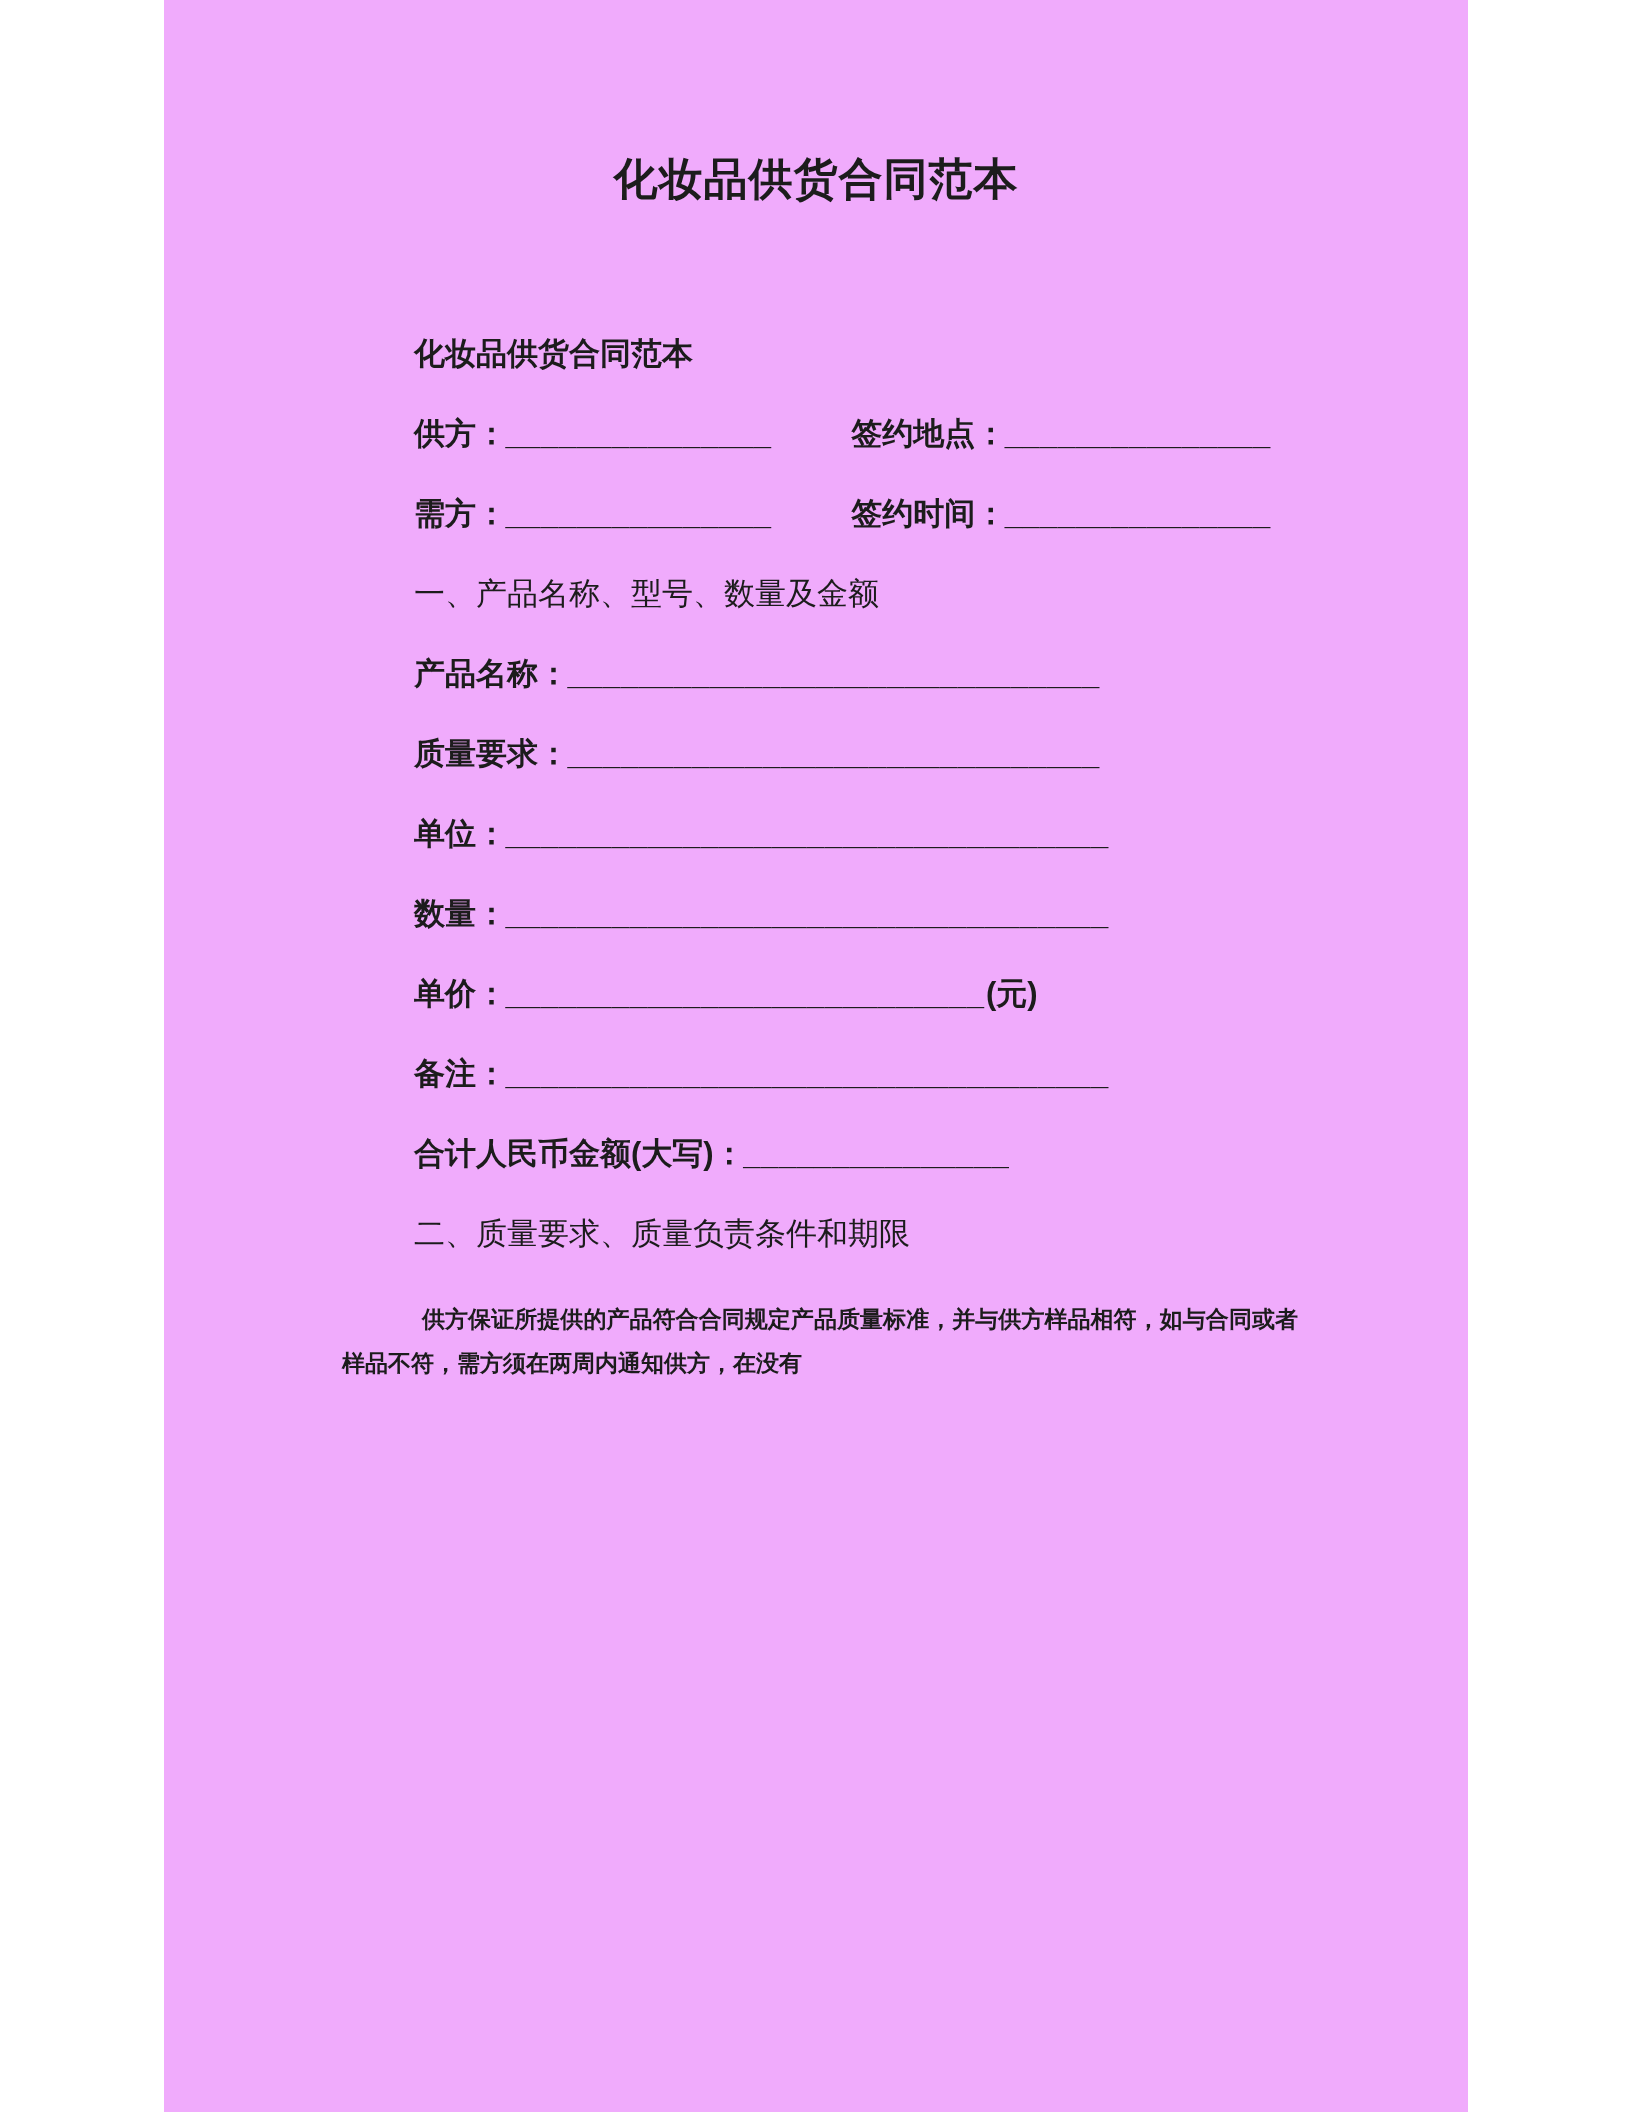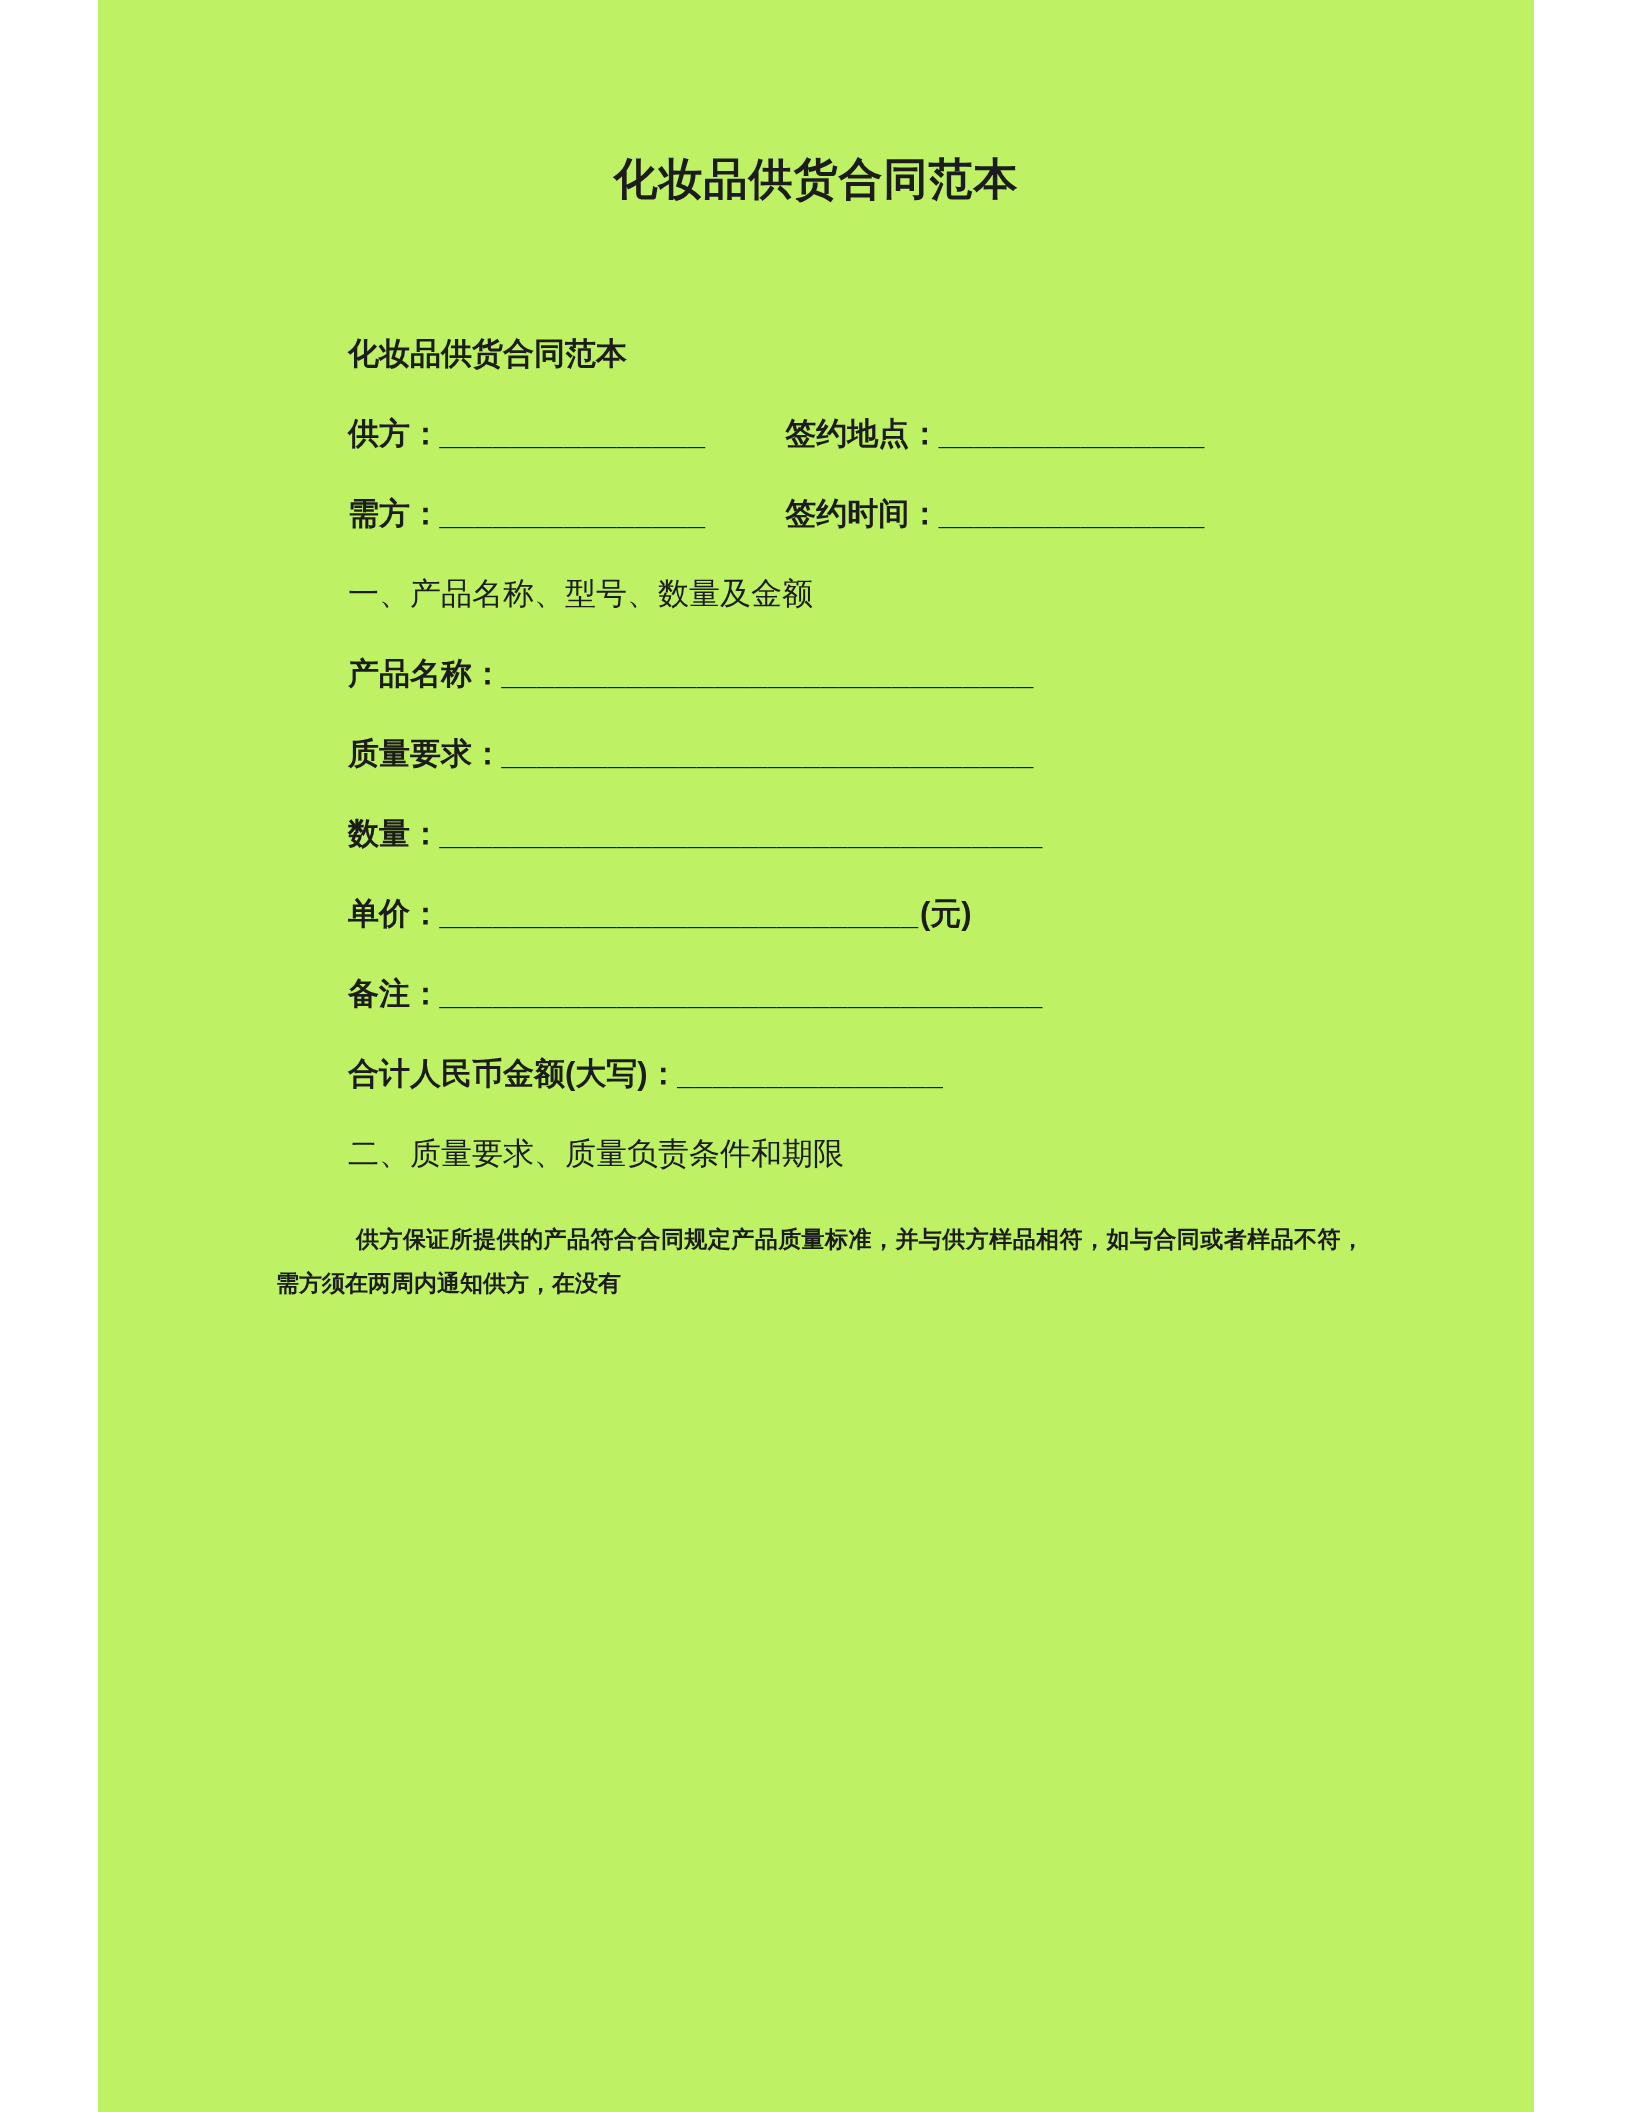--- a/index.html
+++ b/index.html
@@ -2,24 +2,24 @@
 <html><head>
 <meta charset="utf-8">
 <style>
   html, body {
     margin: 0;
     padding: 0;
     background: #ffffff;
   }
   .page {
     position: relative;
-    width: 1436px;
+    width: 1304px;
     min-height: 2112px;
     margin: 0 auto;
-    background: #bef264;
+    background: #f0abfc;
     color: #1c1c1c;
     font-family: "Liberation Sans", "DejaVu Sans", sans-serif;
     font-weight: 700;
     box-sizing: border-box;
     padding: 150px 170px 80px 170px;
     overflow: hidden;
   }
   .doc-title {
     text-align: center;
     font-size: 44px;
@@ -77,20 +77,23 @@
   <p class="line section-heading">一、产品名称、型号、数量及金额</p>
 
   <p class="line">
     <span>产品名称：</span><span class="blank">______________________________</span><span></span>
   </p>
 
   <p class="line">
     <span>质量要求：</span><span class="blank">______________________________</span><span></span>
   </p>
 
+  <p class="line">
+    <span>单位：</span><span class="blank">__________________________________</span><span></span>
+  </p>
 
   <p class="line">
     <span>数量：</span><span class="blank">__________________________________</span><span></span>
   </p>
 
   <p class="line">
     <span>单价：</span><span class="blank">___________________________</span><span>(元)</span>
   </p>
 
 

